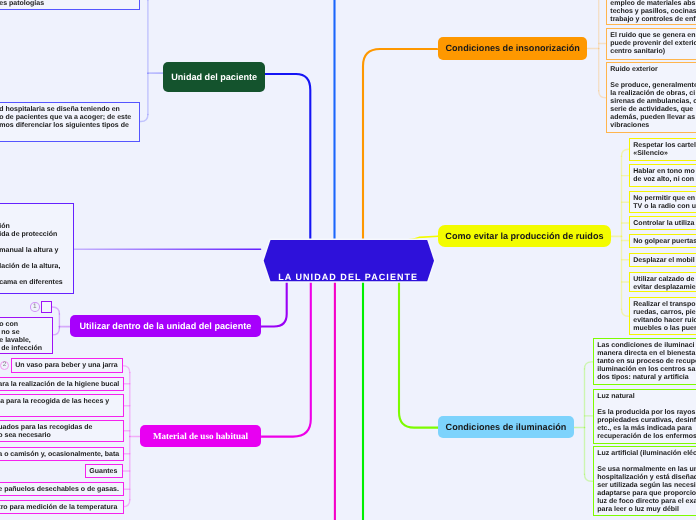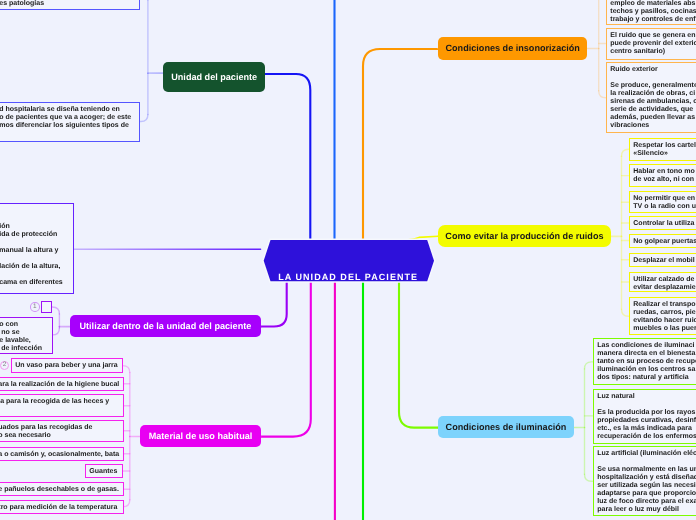--- a/index.html
+++ b/index.html
@@ -268,21 +268,21 @@
     </svg>
     <div class="central" style="left: 263px; top: 240px; width: 170.3px; height: 41.3px; margin-top: 16px;">
       <span>LA UNIDAD DEL PACIENTE</span>
     </div>
     <div class="topic" style="left: 163px; top: 62.2px; width: 102.4px; height: 30px; background: #14532d; color: rgb(255, 255, 255);">
       <span>Unidad del paciente</span>
     </div>
     <div class="topic" style="left: 70px; top: 315.4px; width: 190.8px; height: 22.4px; background: rgb(167, 0, 252); color: rgb(255, 255, 255);">
       <span>Utilizar dentro de la unidad del paciente</span>
     </div>
-    <div class="topic" style="left: 139.7px; top: 425.3px; width: 121px; height: 22.4px; background: rgb(232, 0, 242); color: rgb(255, 255, 255);">
+    <div class="topic" style="left: 139.7px; top: 425.3px; width: 121px; height: 22.4px; background: rgb(232, 0, 242); color: rgb(255, 255, 255); font-family: Liberation Serif, serif;">
       <span>Material de uso habitual</span>
     </div>
     <div class="topic" style="left: 438.1px; top: 37.2px; width: 149.4px; height: 22.6px; background: rgb(254, 152, 0); color: rgb(26, 26, 26);">
       <span>Condiciones de insonorización</span>
     </div>
     <div class="topic" style="left: 438.2px; top: 225.2px; width: 172.9px; height: 22.2px; background: rgb(243, 252, 0); color: rgb(26, 26, 26); border-radius: 7px;">
       <span>Como evitar la producción de ruidos</span>
     </div>
     <div class="topic" style="left: 438px; top: 416.4px; width: 136px; height: 22.2px; background: #7dd3fc; color: rgb(26, 26, 26);">
       <span>Condiciones de iluminación</span>

